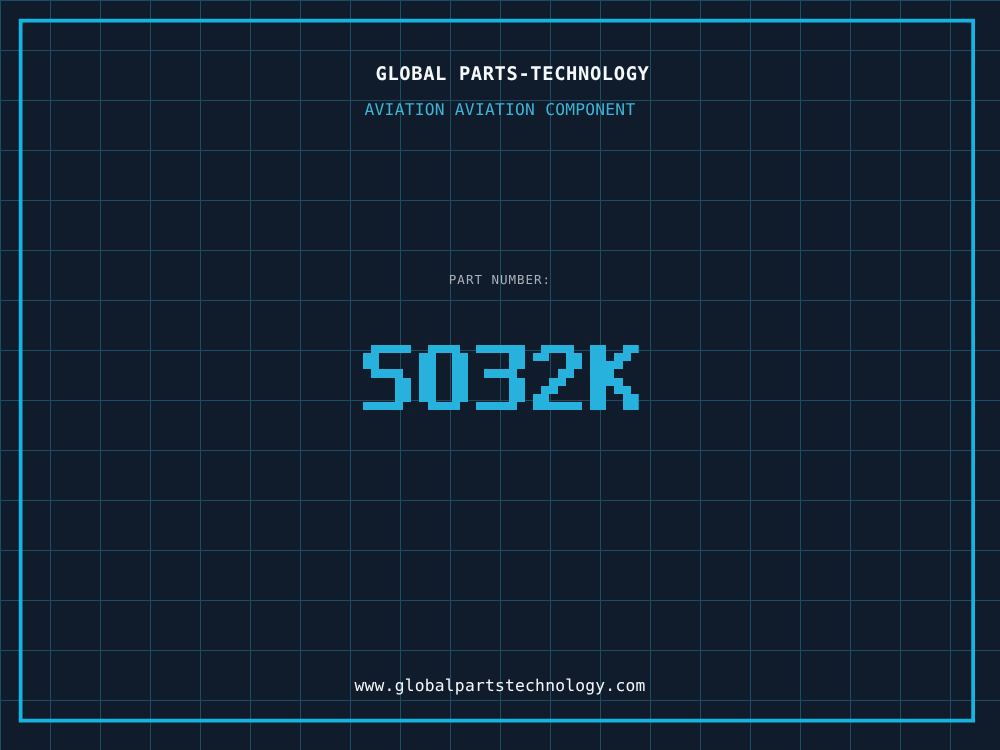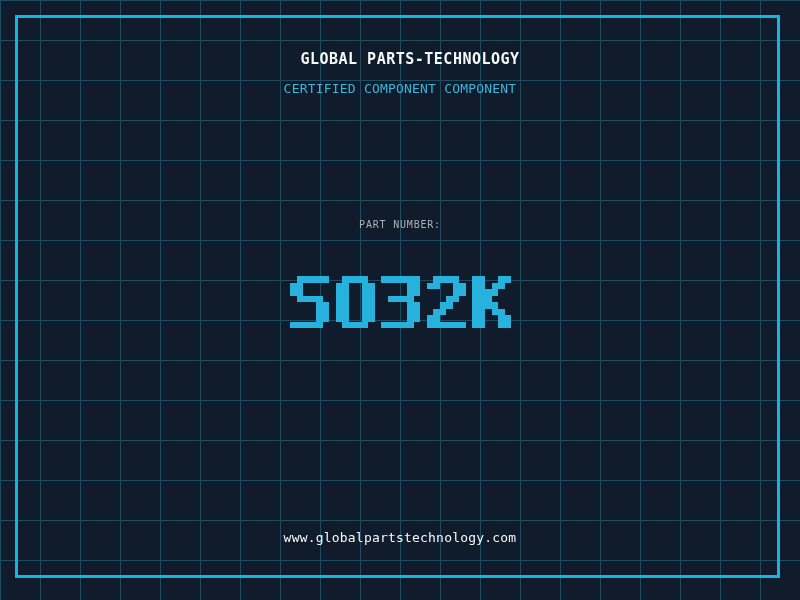--- a/index.html
+++ b/index.html
@@ -49,34 +49,34 @@
   .part-number-label{
     top:219px;
     font-size:10px;letter-spacing:0.8px;
     color:var(--label-gray);
   }
   .part-number-display{
     position:absolute;top:276px;left:0;width:800px;
     display:flex;justify-content:center;
   }
   .website-url{
-    top:530px;
+    top:542px;
     font-size:13px;letter-spacing:0.2px;
     color:var(--text-white);
   }
 </style>
 </head>
 <body>
 
 <div class="stage">
   <div class="frame"></div>
 
   <div class="centered company-title">GLOBAL PARTS-TECHNOLOGY</div>
 
-  <div class="centered certification-subtitle">CERTIFIED COMPONENT COMPONENT</div>
+  <div class="centered certification-subtitle">AVIATION AVIATION COMPONENT</div>
 
   <div class="centered part-number-label">PART NUMBER:</div>
 
   <div class="part-number-display" aria-label="SO32K">
       <svg width="221" height="52" viewBox="0 0 221 52" shape-rendering="crispEdges">
         <rect x="6.5" y="0" width="6.5" height="6.5" fill="#27b2dd"></rect>
         <rect x="13" y="0" width="6.5" height="6.5" fill="#27b2dd"></rect>
         <rect x="19.5" y="0" width="6.5" height="6.5" fill="#27b2dd"></rect>
         <rect x="26" y="0" width="6.5" height="6.5" fill="#27b2dd"></rect>
         <rect x="32.5" y="0" width="6.5" height="6.5" fill="#27b2dd"></rect>

